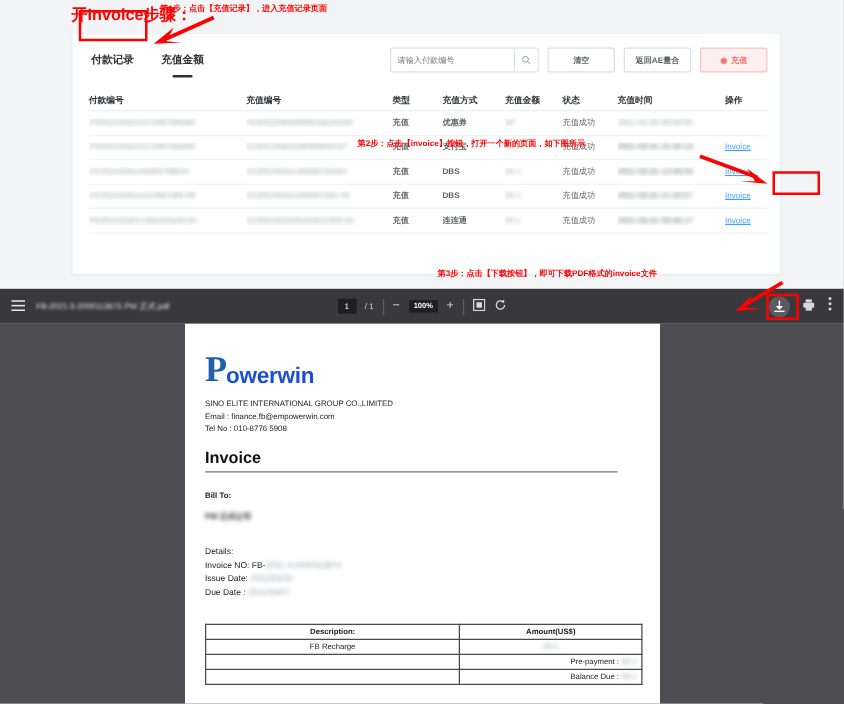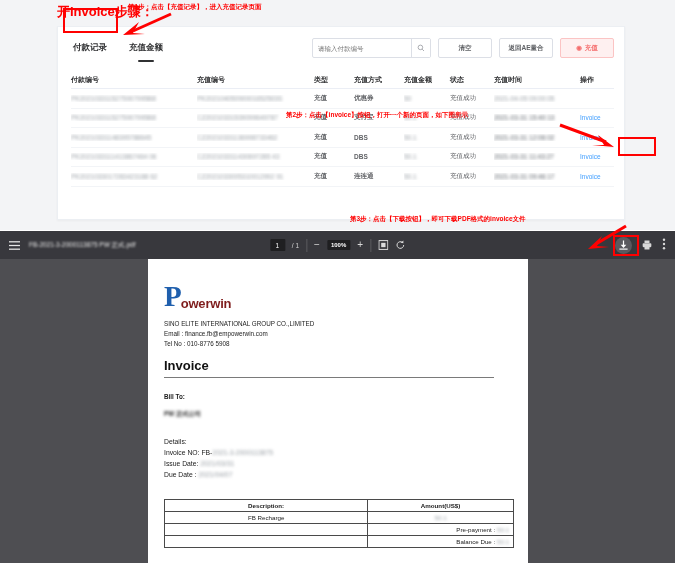--- a/index.html
+++ b/index.html
@@ -175,21 +175,21 @@
 
   
   .logo-wrap{position:absolute;left:16px;top:23px;}
   .logo-p{
     font-family:"Liberation Serif",serif;
     font-size:29px;font-weight:bold;color:#1f5fad;
     line-height:1;letter-spacing:-1px;
   }
   .logo-rest{
     font-family:"Liberation Sans",sans-serif;
-    font-size:13px;font-weight:bold;color:#7f1d1d;
+    font-size:18px;font-weight:bold;color:#1d4ed8;
     letter-spacing:-.2px;
   }
   .logo-row{display:flex;align-items:flex-end;}
   .co-lines{position:absolute;left:16px;top:60px;}
   .co-line{font-size:6.3px;color:#232323;line-height:1.55;white-space:nowrap;}
   .inv-h{
     position:absolute;left:16px;top:99px;
     font-size:13px;font-weight:bold;color:#111;
   }
   .hr{

